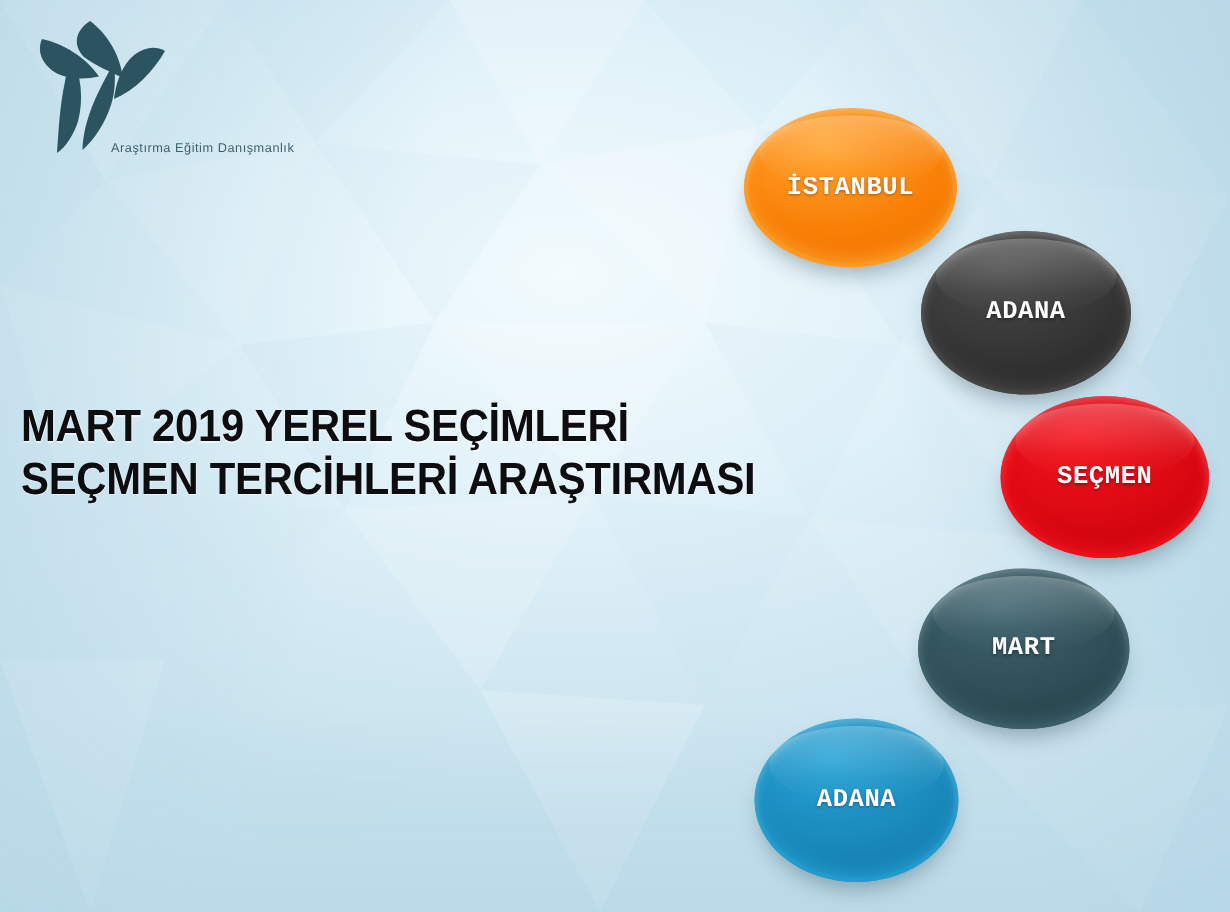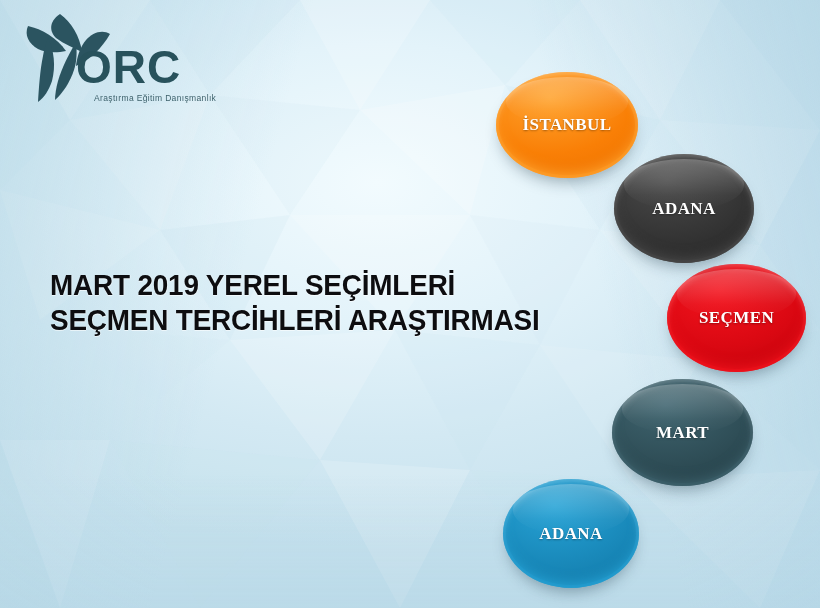--- a/index.html
+++ b/index.html
@@ -52,37 +52,36 @@
     top: 36px;
     font-family: "Liberation Sans", sans-serif;
     font-size: 46px;
     font-weight: bold;
     letter-spacing: 1px;
     color: #28525c;
     line-height: 1;
   }
   .logo-tagline {
     position: absolute;
-    left: 80px;
+    left: 60px;
     top: 85px;
     font-family: "Liberation Sans", sans-serif;
     font-size: 8.5px;
     font-weight: normal;
     letter-spacing: 0.35px;
     color: #3d616b;
     white-space: nowrap;
   }
 
   
   .title {
     position: absolute;
     left: 14px;
     top: 268px;
     width: 470px;
-    margin-left: 36px;
   }
   .title-line {
     font-family: "Liberation Sans Narrow", "Liberation Sans", sans-serif;
     font-size: 30px;
     font-weight: bold;
     letter-spacing: -0.2px;
     color: #0d0d10;
     line-height: 1.16;
     white-space: nowrap;
     transform: scaleX(0.93);
@@ -97,21 +96,21 @@
     position: absolute;
     border-radius: 50%;
     display: flex;
     align-items: center;
     justify-content: center;
   }
   .bubble-label {
     position: relative;
     z-index: 4;
     color: #ffffff;
-    font-family: Liberation Serif, serif;
+    font-family: Liberation Mono, monospace;
     font-weight: bold;
     font-size: 17px;
     letter-spacing: 0.4px;
     white-space: nowrap;
     text-shadow: 0 1px 2px rgba(0,0,0,0.35);
   }
   
   .bubble::before {
     content: "";
     position: absolute;
@@ -181,21 +180,20 @@
   <div class="logo">
     <svg class="logo-mark" viewBox="0 0 98 96">
       <g fill="#2b5460">
         <path d="M46 6 C57 14 66 28 68 44 C60 40 50 36 42 30 C36 24 34 14 46 6 Z"></path>
         <path d="M96 26 C88 40 76 52 62 58 C63 49 66 39 72 32 C78 25 88 21 96 26 Z"></path>
         <path d="M14 18 C28 21 43 30 52 43 C43 45 32 45 24 41 C15 36 10 27 14 18 Z"></path>
         <path d="M34 30 C40 42 42 58 38 73 C35 82 30 90 24 94 C25 79 26 62 29 48 C30 41 32 35 34 30 Z"></path>
         <path d="M62 34 C55 46 48 59 44 73 C42 80 41 87 41 92 C49 85 56 74 60 62 C63 53 63 42 62 34 Z"></path>
       </g>
     </svg>
-    <div class="logo-word">ORC</div>
     <div class="logo-tagline">Araştırma Eğitim Danışmanlık</div>
   </div>
 
   <div class="title">
     <div class="title-line">MART 2019 YEREL SEÇİMLERİ</div>
     <div class="title-line">SEÇMEN TERCİHLERİ ARAŞTIRMASI</div>
   </div>
 
   <div id="bubble-layer">
       <div class="bubble" style="left: 496px; top: 72px; width: 142px; height: 106px; background: radial-gradient(120% 110% at 38% 24%, rgb(255, 163, 46) 0%, rgb(249, 127, 6) 48%, rgb(230, 106, 0) 100%); box-shadow: rgb(255, 163, 46) 0px -7px 13px -3px inset, rgba(255, 255, 255, 0.45) 0px 4px 10px -4px inset, rgba(255, 163, 46, 0.333) 0px 0px 0px 3px inset, rgba(20, 45, 60, 0.4) 0px 9px 16px -6px; z-index: 10;">

